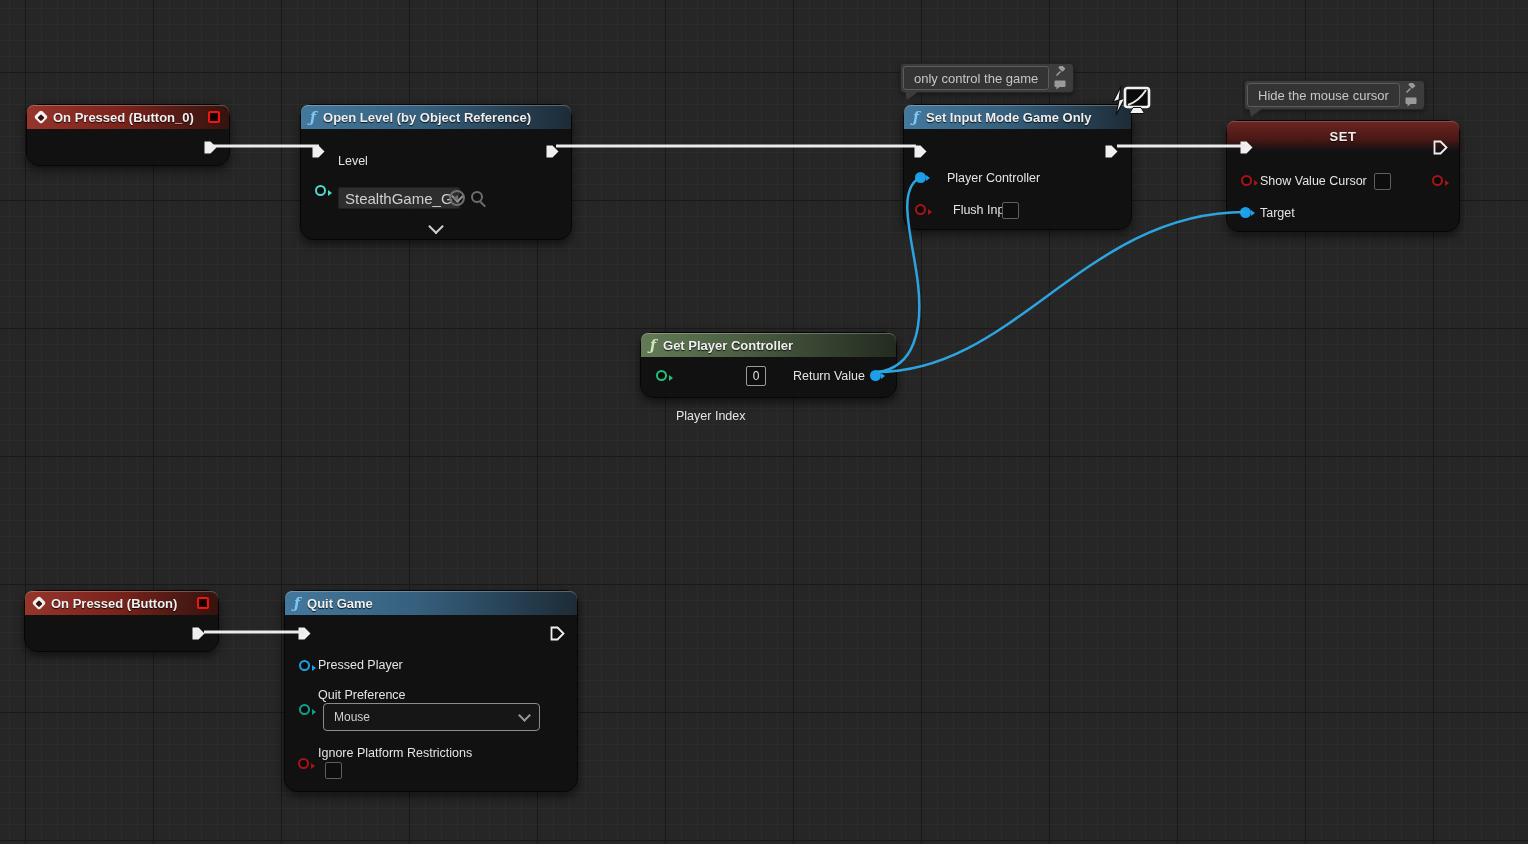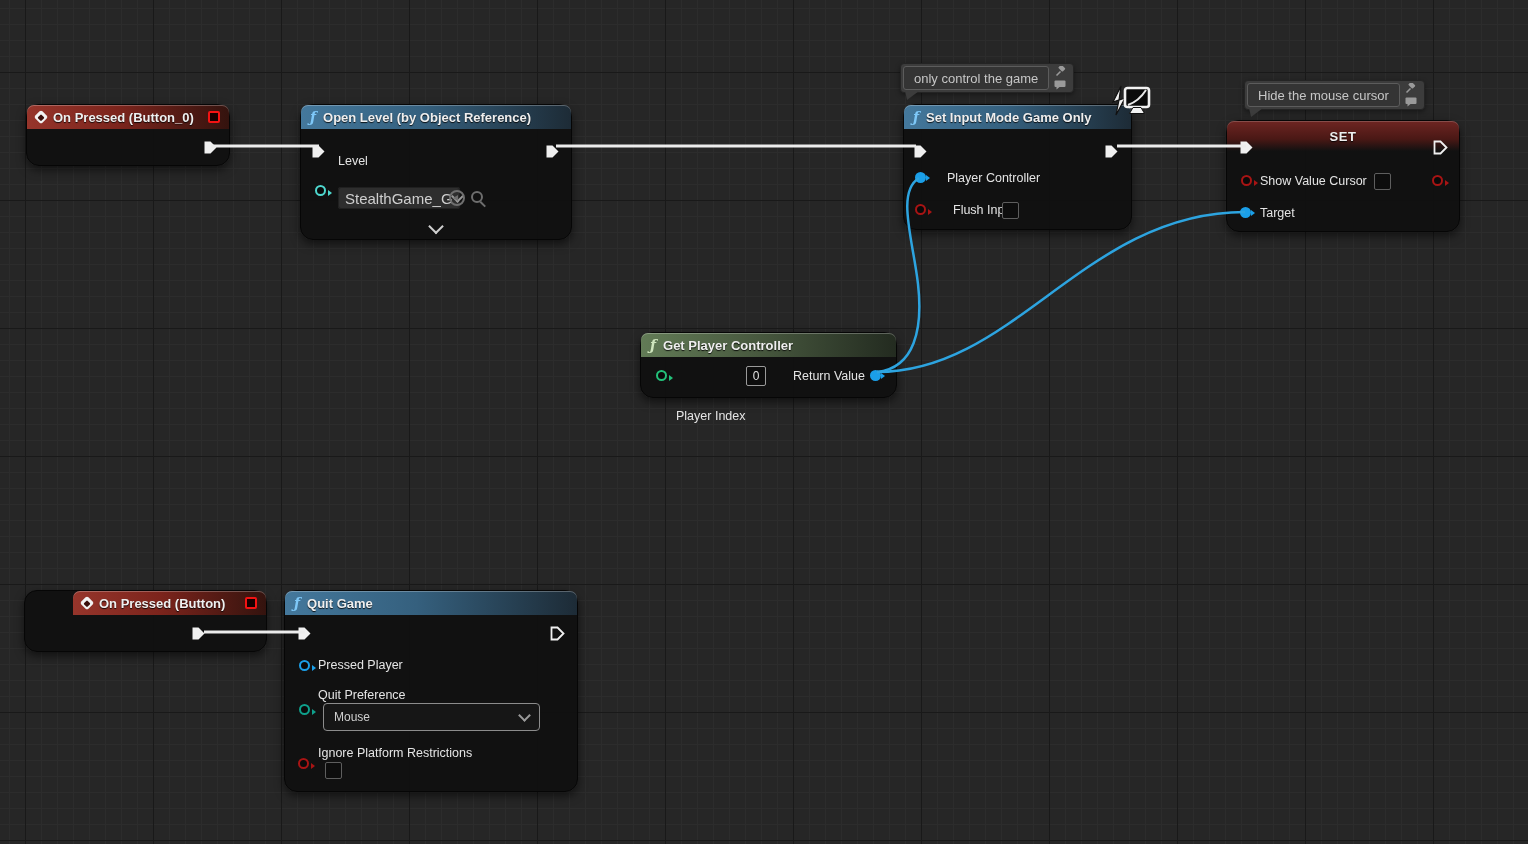--- a/index.html
+++ b/index.html
@@ -217,21 +217,21 @@
       <span class="fn-glyph">ƒ</span>
       <span>Get Player Controller</span>
     </div>
     <span class="dpin p-int hollow" style="left:15px;top:37px;"></span>
     <span class="lbl" style="left:35px;top:36px;margin-top:40px;">Player Index</span>
     <div class="valbox" style="left:105px;top:33px;">0</div>
     <span class="lbl" style="right:31px;top:36px;">Return Value</span>
     <span class="dpin p-obj filled" style="left:229px;top:37px;"></span>
   </div>
 
-  <div class="node" style="left:24px;top:590px;width:193px;height:60px;padding-left:48px;">
+  <div class="node" style="left:24px;top:590px;width:193px;height:60px;">
     <div class="hdr hdr-event">
       <span class="diamond"></span>
       <span>On Pressed (Button)</span>
       <span class="delegate"></span>
     </div>
     <svg class="exec" style="left:166px;top:35px;" viewBox="0 0 15 15">
         <path d="M1.5 1.5 h6 l6 6 -6 6 h-6 z" fill="#f0f0f0"></path>
       </svg>
   </div>
 

